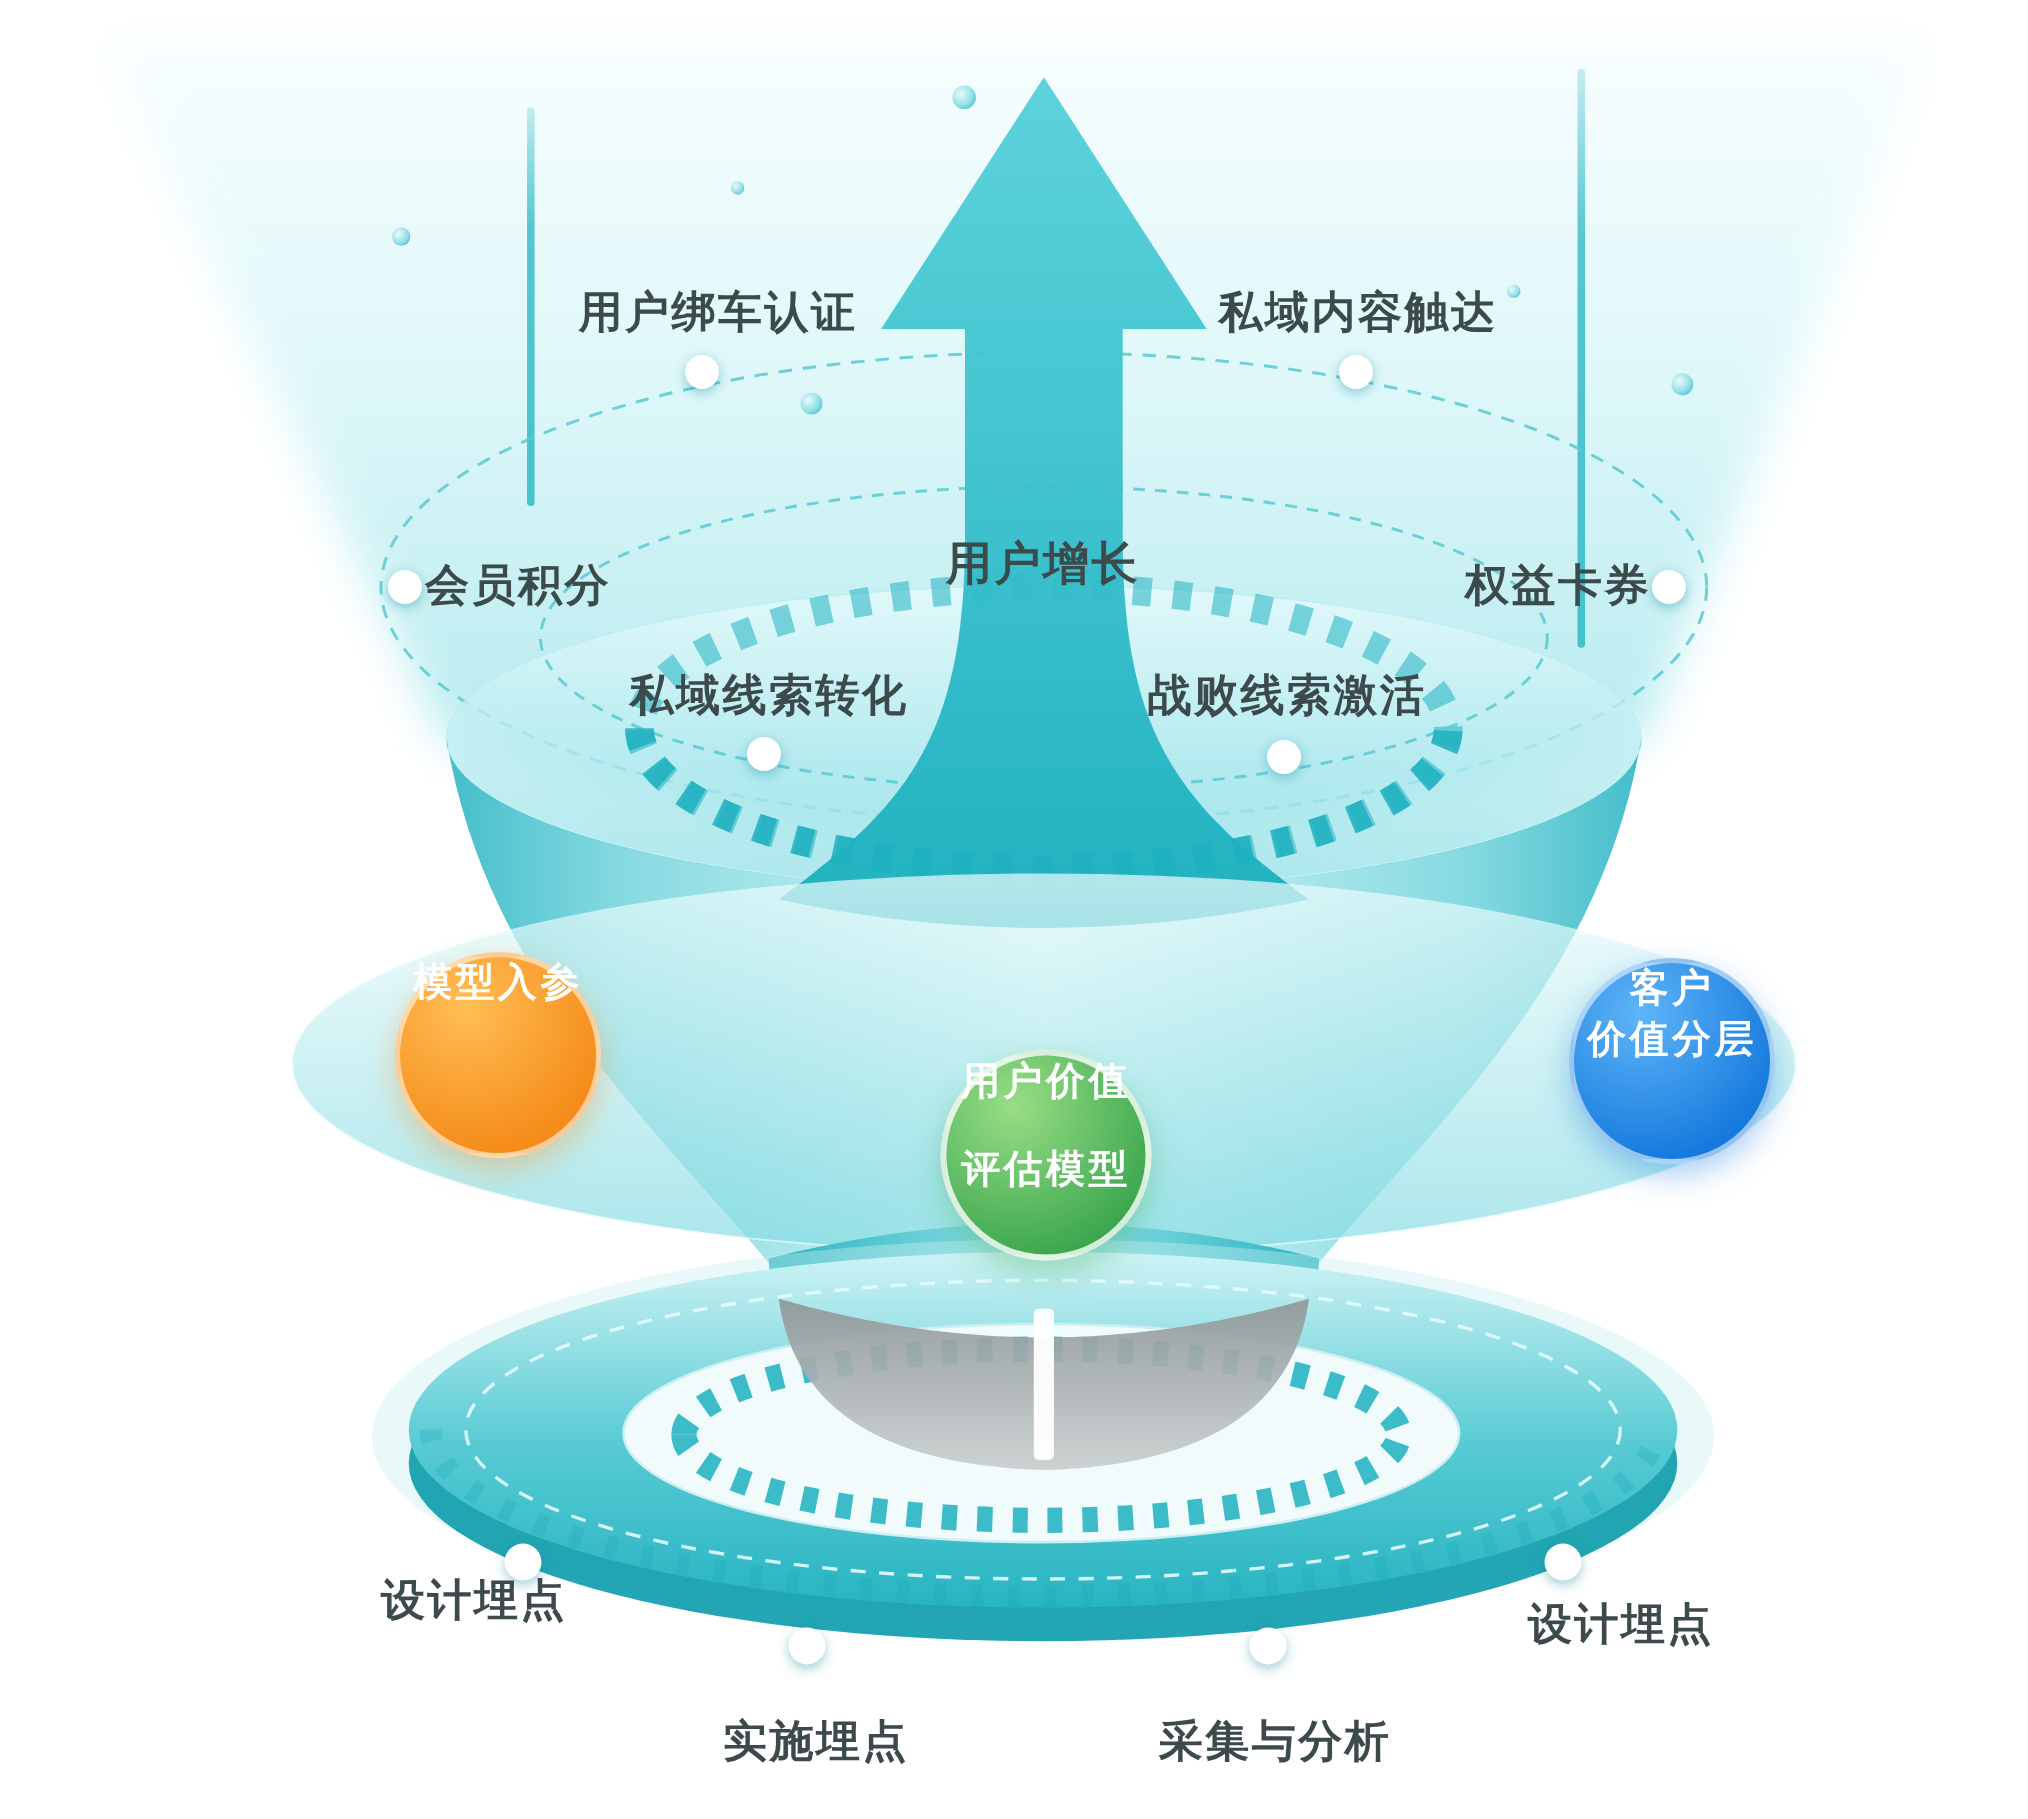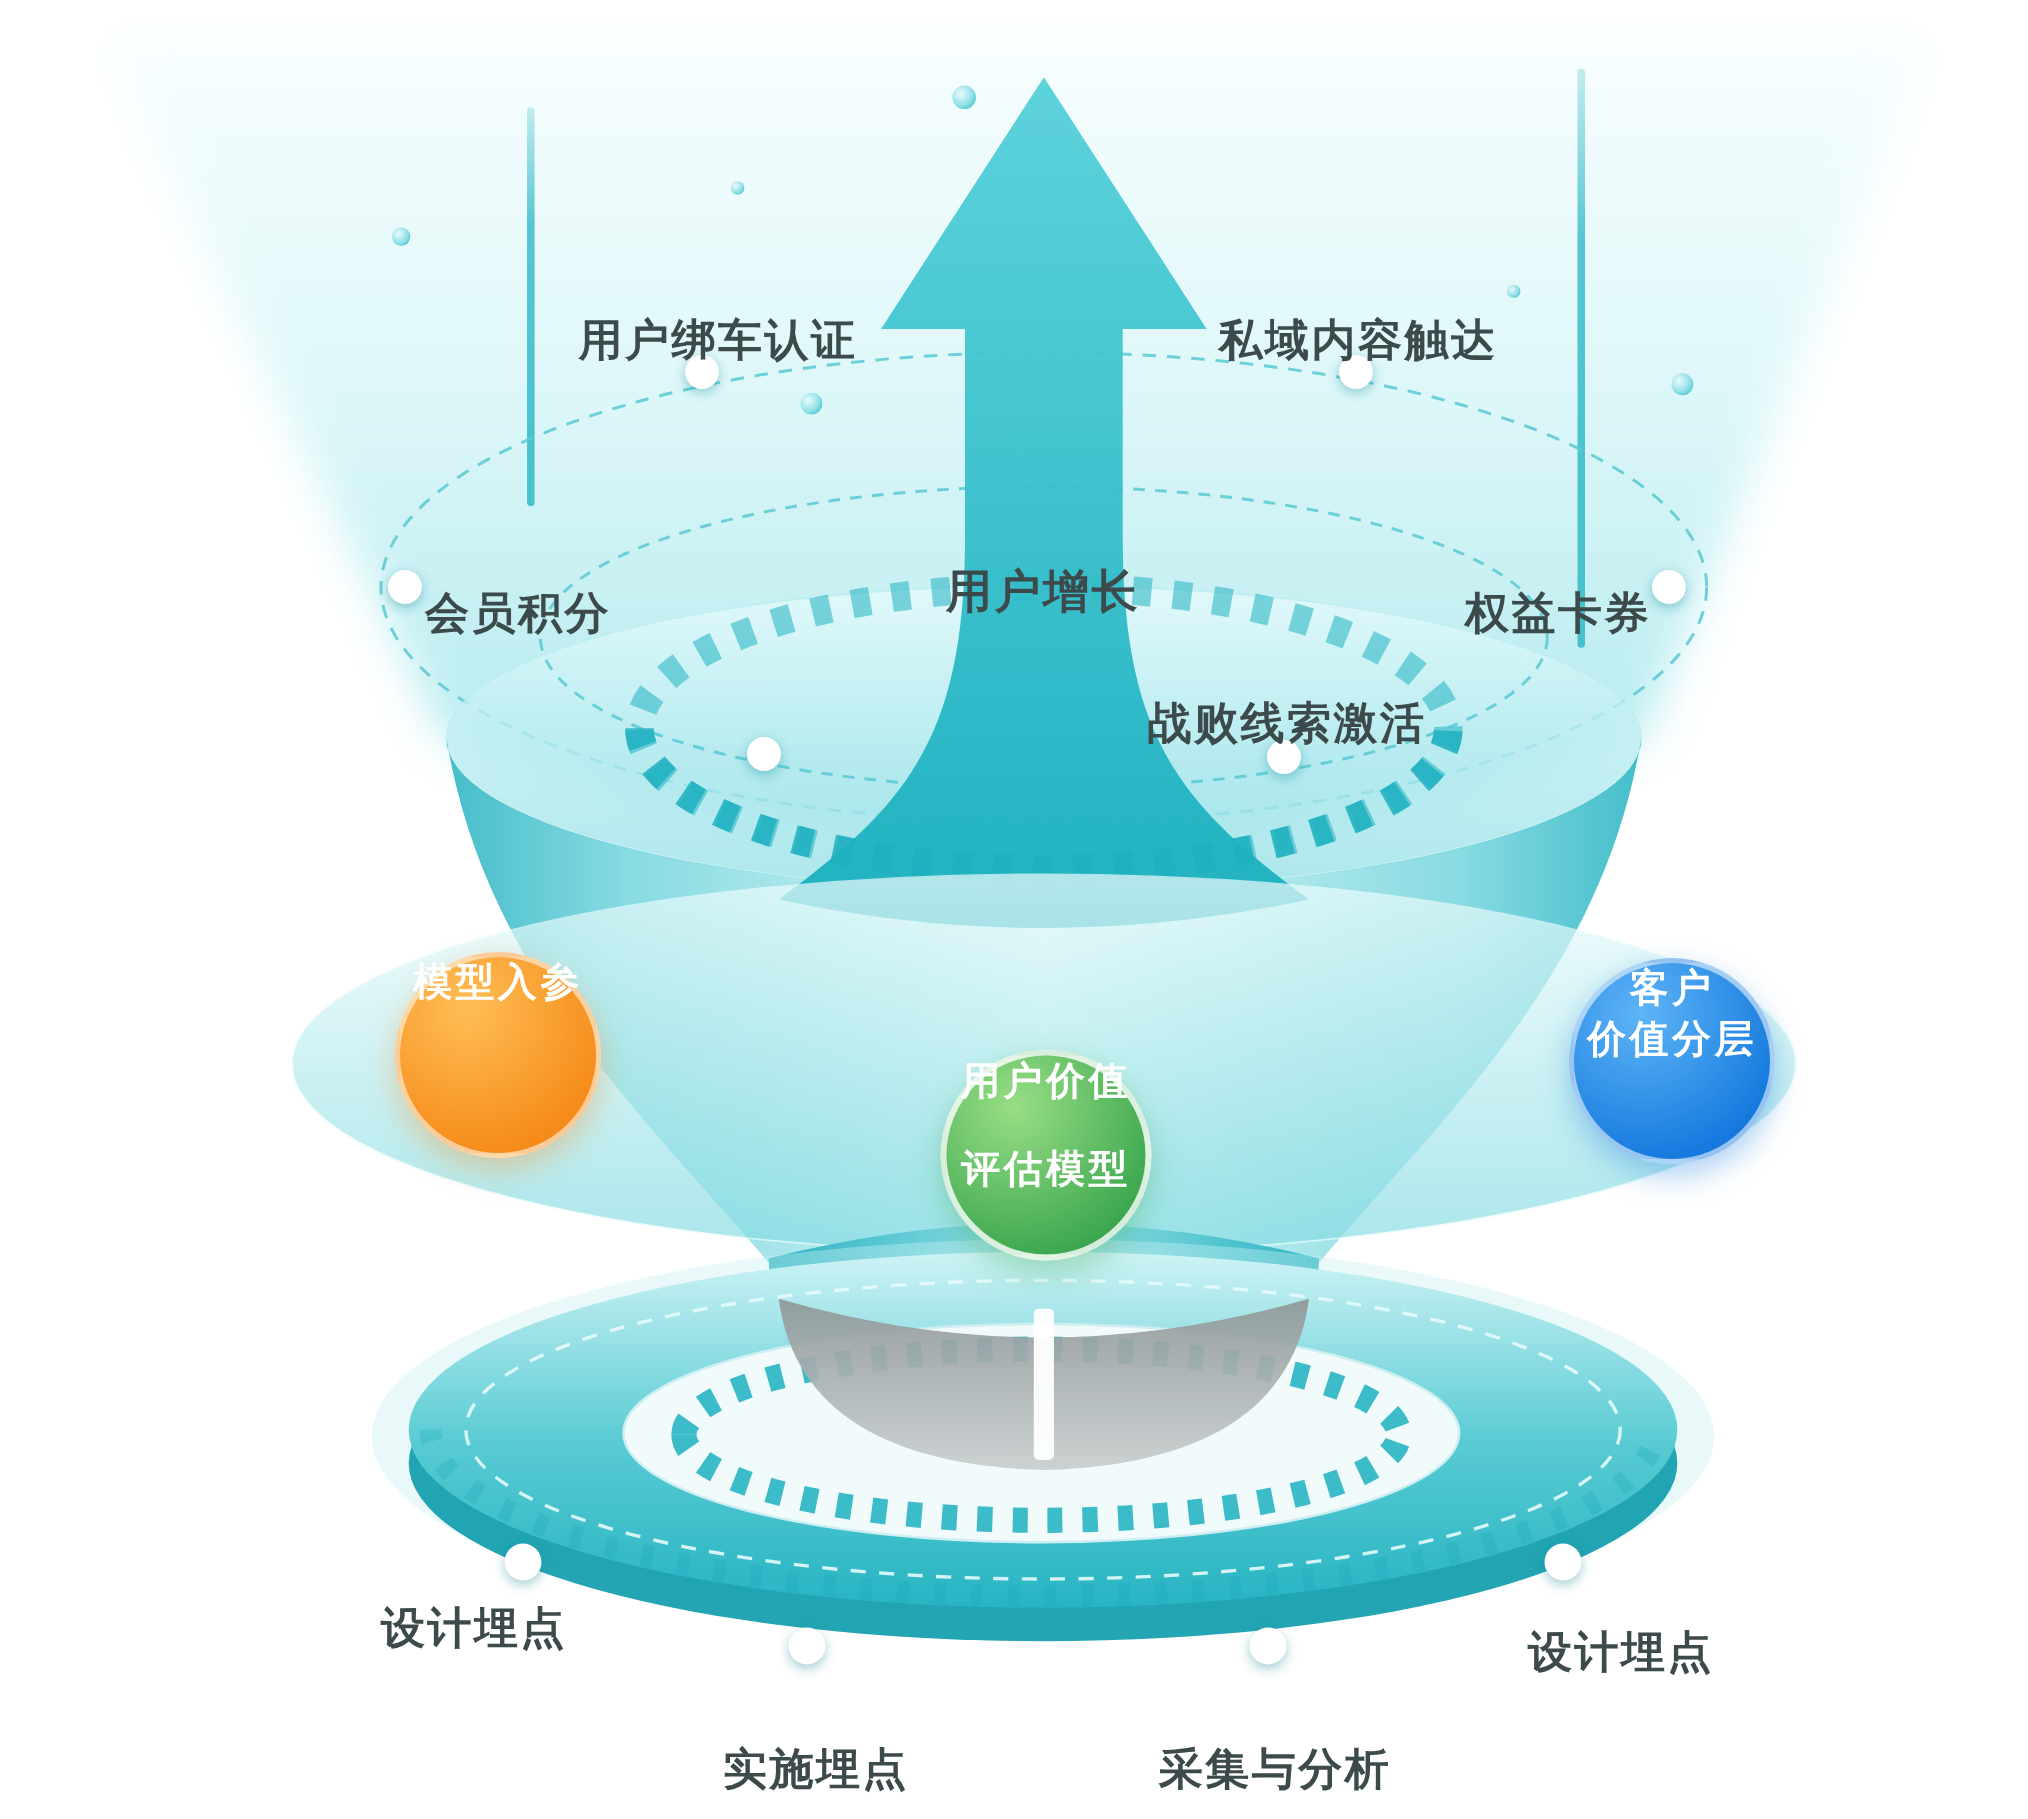--- a/index.html
+++ b/index.html
@@ -6,21 +6,20 @@
   .canvas{
     position:relative;width:2029px;height:1819px;overflow:hidden;
     background:#ffffff;
     font-family:"Liberation Sans", sans-serif;
   }
   svg.scene{position:absolute;left:0;top:0;}
   .label{
     position:absolute;transform:translate(-50%,-50%);
     font-weight:700;font-size:44px;letter-spacing:2.5px;white-space:nowrap;
     color:var(--text,#3d4a4c);
-    margin-top:28px;
   }
   .label.big{font-size:46px;text-align:center;}
   .dot{
     position:absolute;transform:translate(-50%,-50%);
     width:34px;height:34px;border-radius:50%;background:#ffffff;
     box-shadow:0 3.4px 11.7px rgba(23,145,160,.45);
   }
   .dot.ring{width:37px;height:37px;box-shadow:0 4.2px 11.7px rgba(20,130,145,.4);}
   .node{
     position:absolute;transform:translate(-50%,-50%);
@@ -181,20 +180,21 @@
   <div class="dot ring" style="left:523px;top:1562px;"></div>
   <div class="dot ring" style="left:807px;top:1646px;"></div>
   <div class="dot ring" style="left:1268px;top:1646px;"></div>
   <div class="dot ring" style="left:1563px;top:1562px;"></div>
 
   <div class="label" style="left:718px;top:312px;">用户绑车认证</div>
   <div class="label" style="left:1358px;top:312px;">私域内容触达</div>
   <div class="label" style="left:518px;top:585px;">会员积分</div>
   <div class="label big" style="left:1043px;top:564px;">用户增长</div>
   <div class="label" style="left:1558px;top:585px;">权益卡券</div>
+  <div class="label" style="left:769px;top:695px;">私域线索转化</div>
   <div class="label" style="left:1287px;top:695px;">战败线索激活</div>
   <div class="label" style="left:474px;top:1600px;">设计埋点</div>
   <div class="label" style="left:816px;top:1741px;">实施埋点</div>
   <div class="label" style="left:1275px;top:1741px;">采集与分析</div>
   <div class="label" style="left:1621px;top:1624px;">设计埋点</div>
 
   <div class="node node-orange">
     <span class="node-line">模型入参</span>
   </div>
 

